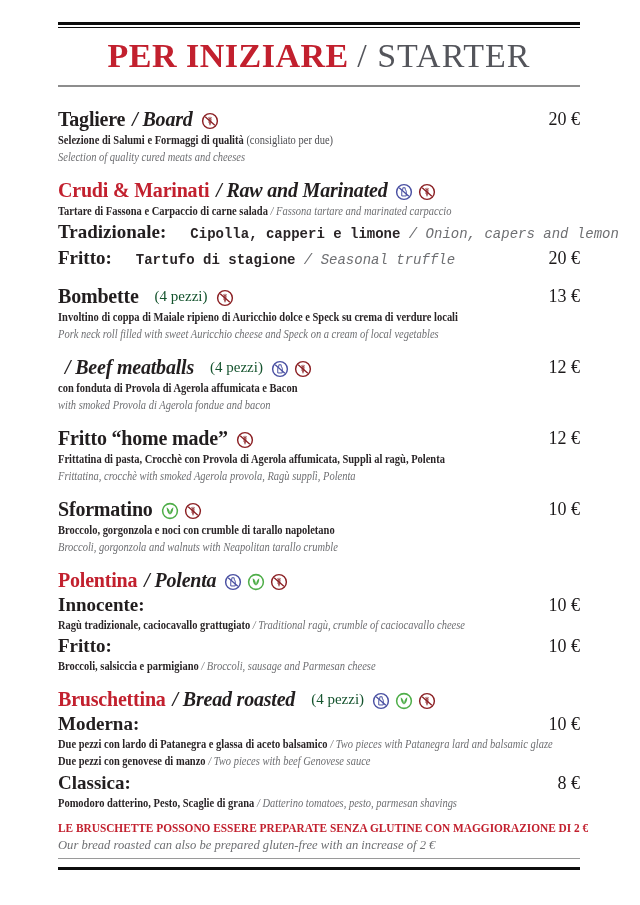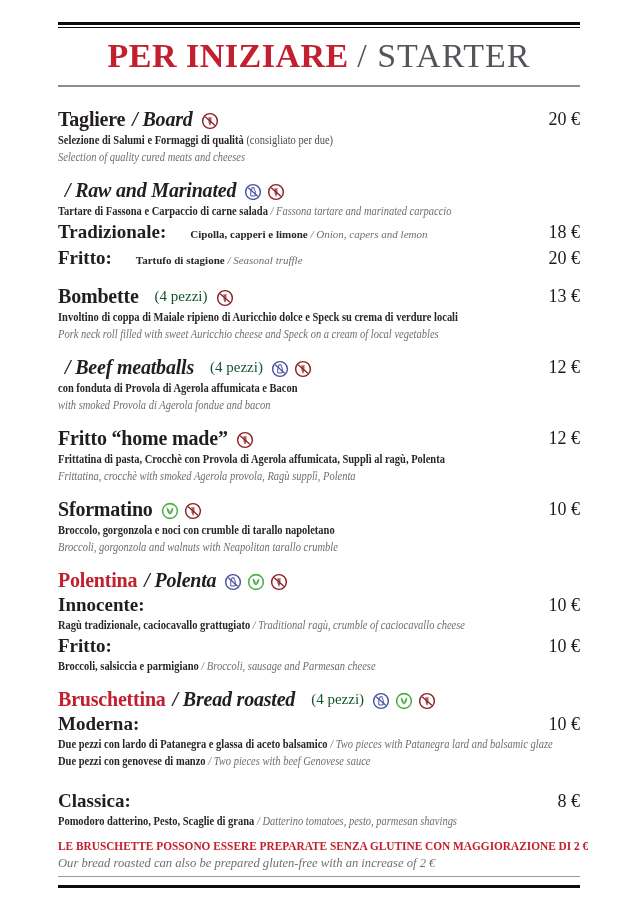--- a/index.html
+++ b/index.html
@@ -29,22 +29,22 @@
   .ic { width:18px; height:18px; display:block; }
   .price { margin-left:auto; font-size:18px; white-space:nowrap; color:#1c191a; padding-left:10px; }
 
   .dline { font-size:12.2px; line-height:17px; white-space:nowrap; transform:scaleX(0.86); transform-origin:0 50%; }
   .d-it { font-weight:bold; color:#2a2527; }
   .d-note { font-weight:normal; color:#4e4e52; }
   .d-en { font-style:italic; color:#6e6f72; font-weight:normal; }
 
   .vrow { display:flex; align-items:baseline; line-height:23px;gap:16px; }
   .vnm { font-size:19px; font-weight:bold; white-space:nowrap; }
-  .vdesc { margin-left:8px; font-size:11px; white-space:nowrap; }
-  .gap-sm { margin-top:19px;text-align:center; }
+  .vdesc { margin-left:8px; font-size:14px; white-space:nowrap;font-family:Liberation Mono, monospace; }
+  .gap-sm { margin-top:1px;text-align:center; }
 
   
   .footer { margin-top:8px; }
   .f-it { color:#c2202e; font-weight:bold; font-size:12.6px; line-height:17px; white-space:nowrap;
           transform:scaleX(0.9); transform-origin:0 50%; }
   .f-en { font-style:italic; color:#6e6f72; font-size:12.6px; line-height:17px; }
   .rule-bot-thin  { height:1px; background:#9a9a9a; margin-top:4px; }
   .rule-bot-thick { height:3px; background:#0d0d0d; margin-top:7px; border-top:1px solid #fff; }
 </style>
 </head>
@@ -100,20 +100,21 @@
       <span class="d-it">Selezione di Salumi e Formaggi di qualità</span>
       <span class="d-note">(consigliato per due)</span>
     </div>
     <div class="dline">
       <span class="d-en">Selection of quality cured meats and cheeses</span>
     </div>
   </div>
 
   <div class="entry">
     <div class="row">
+      <span class="nm red">Crudi &amp; Marinati</span>
       <span class="nm-en">/ Raw and Marinated</span>
       <span class="icons">
         <svg class="ic" viewBox="0 0 20 20">
             <use href="#ic-lactose"></use>
           </svg>
         <svg class="ic" viewBox="0 0 20 20">
             <use href="#ic-gluten"></use>
           </svg>
       </span>
     </div>

